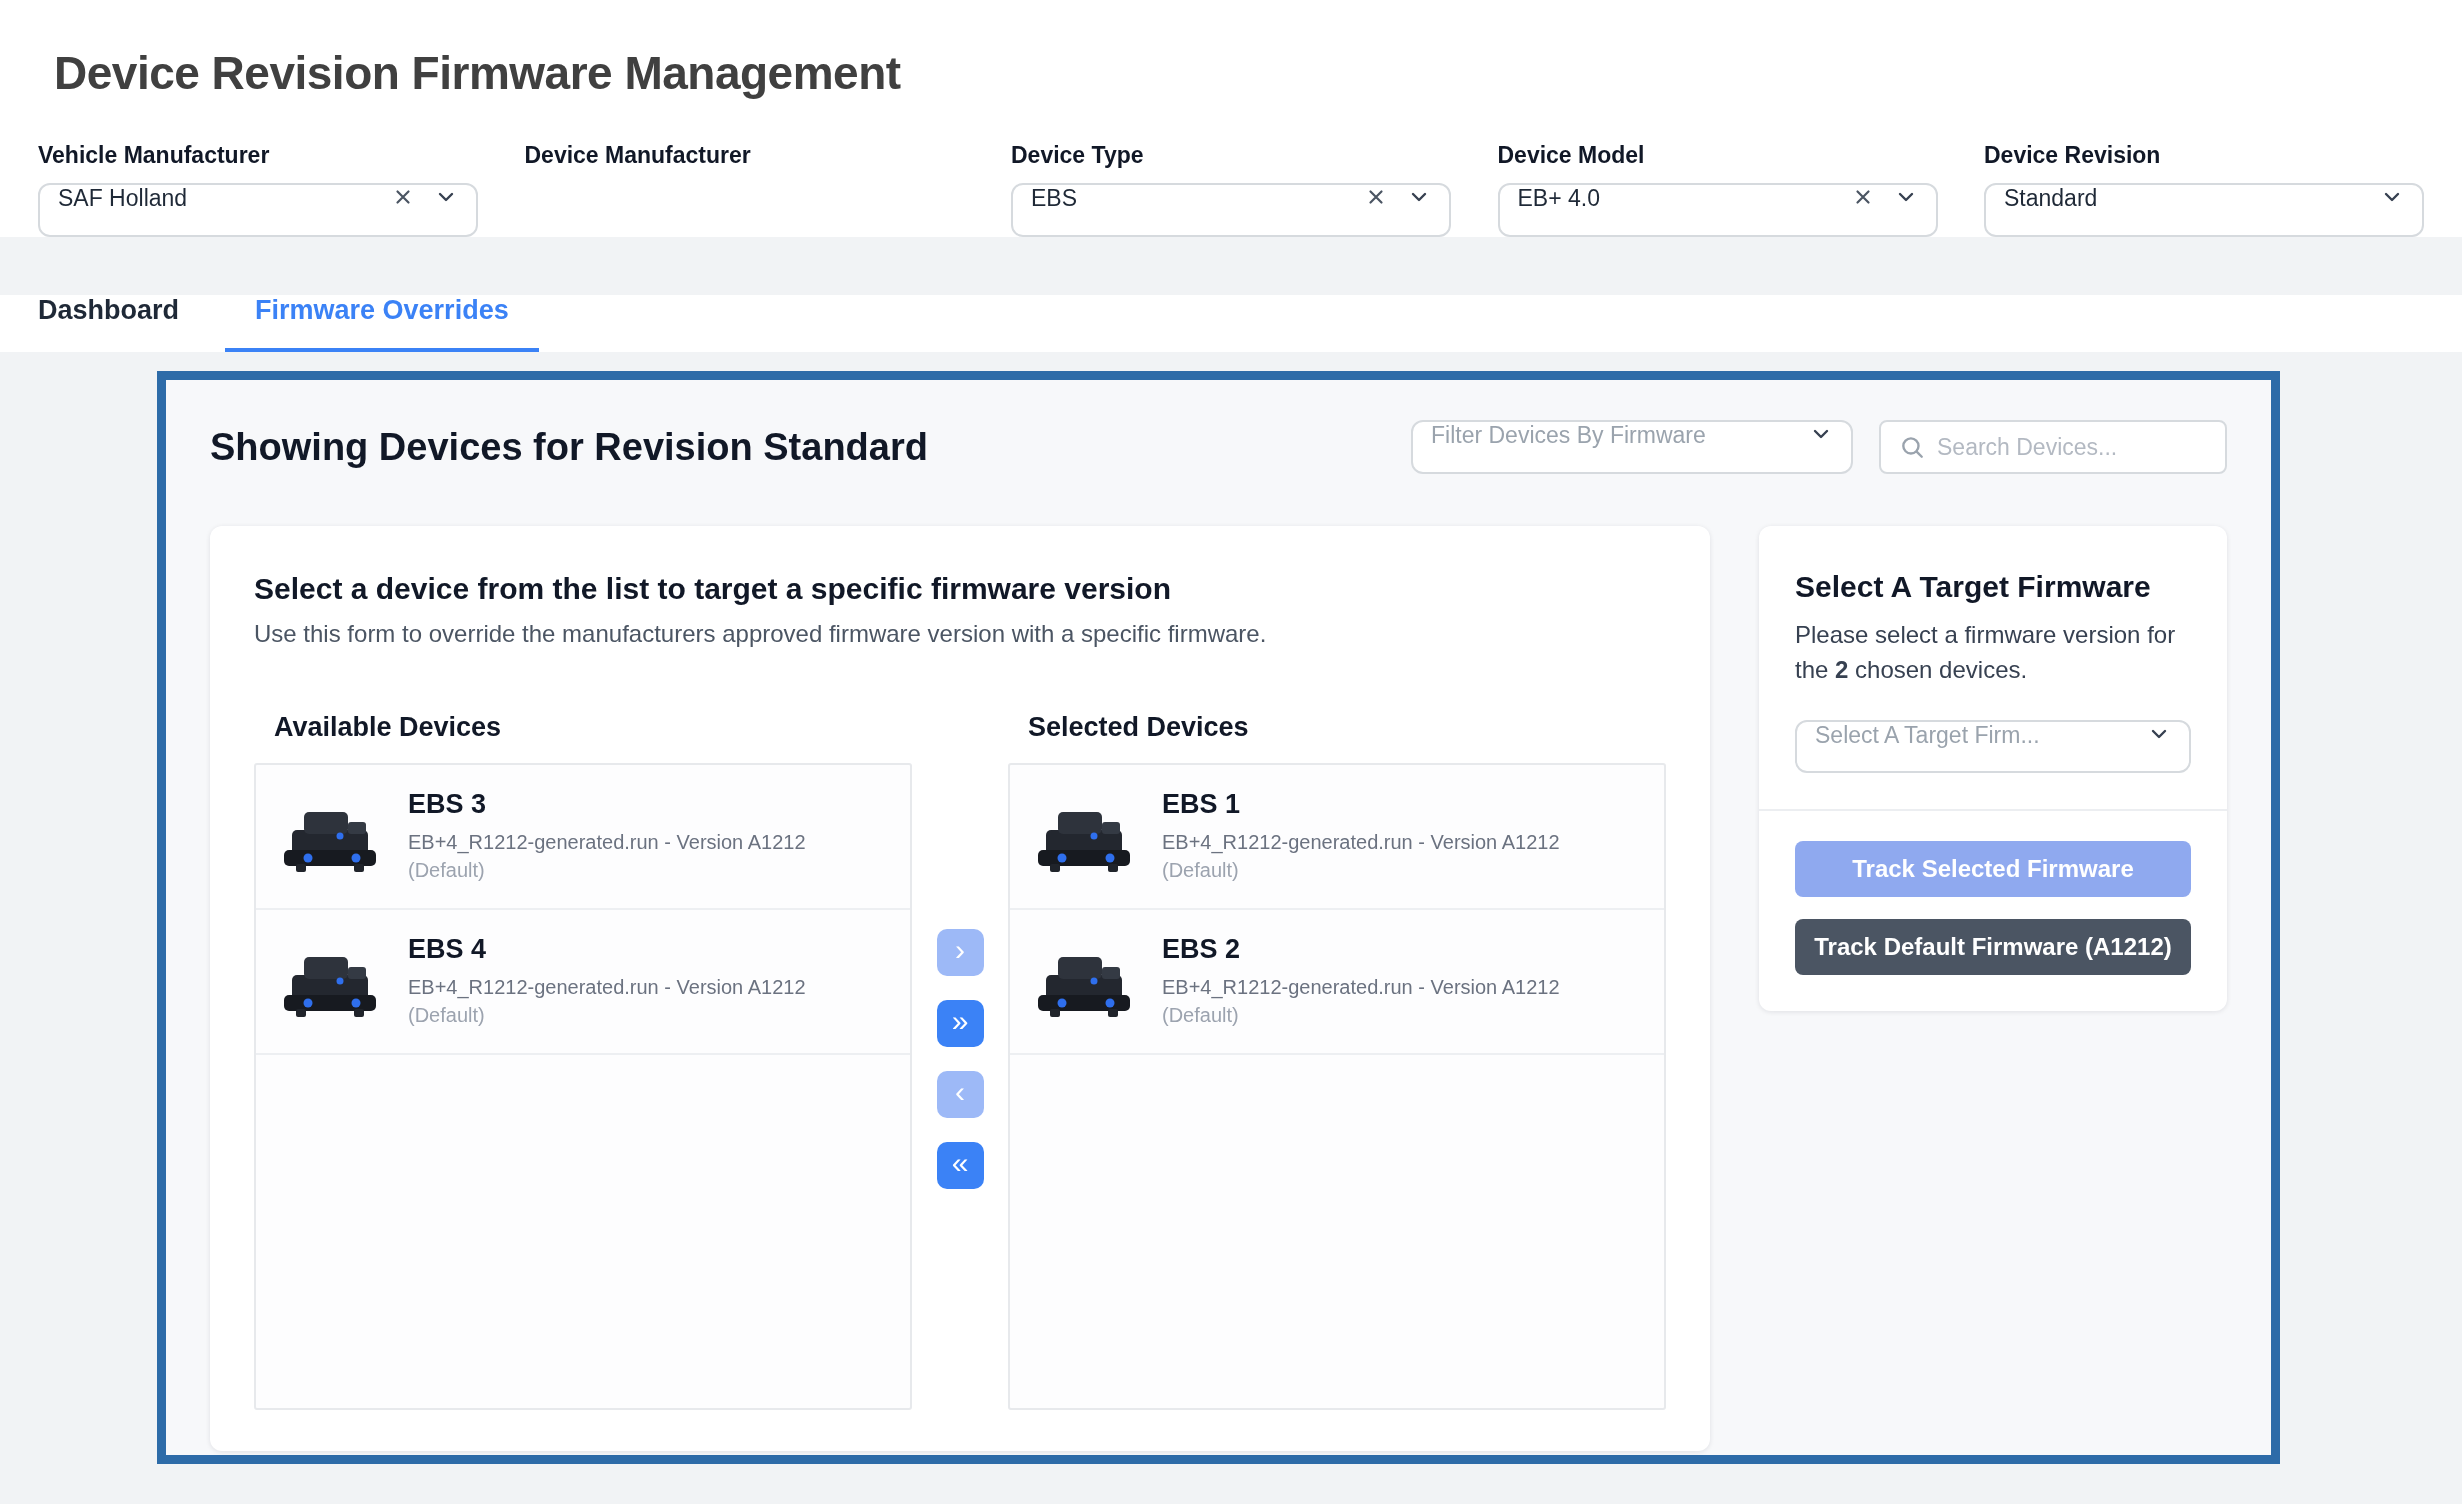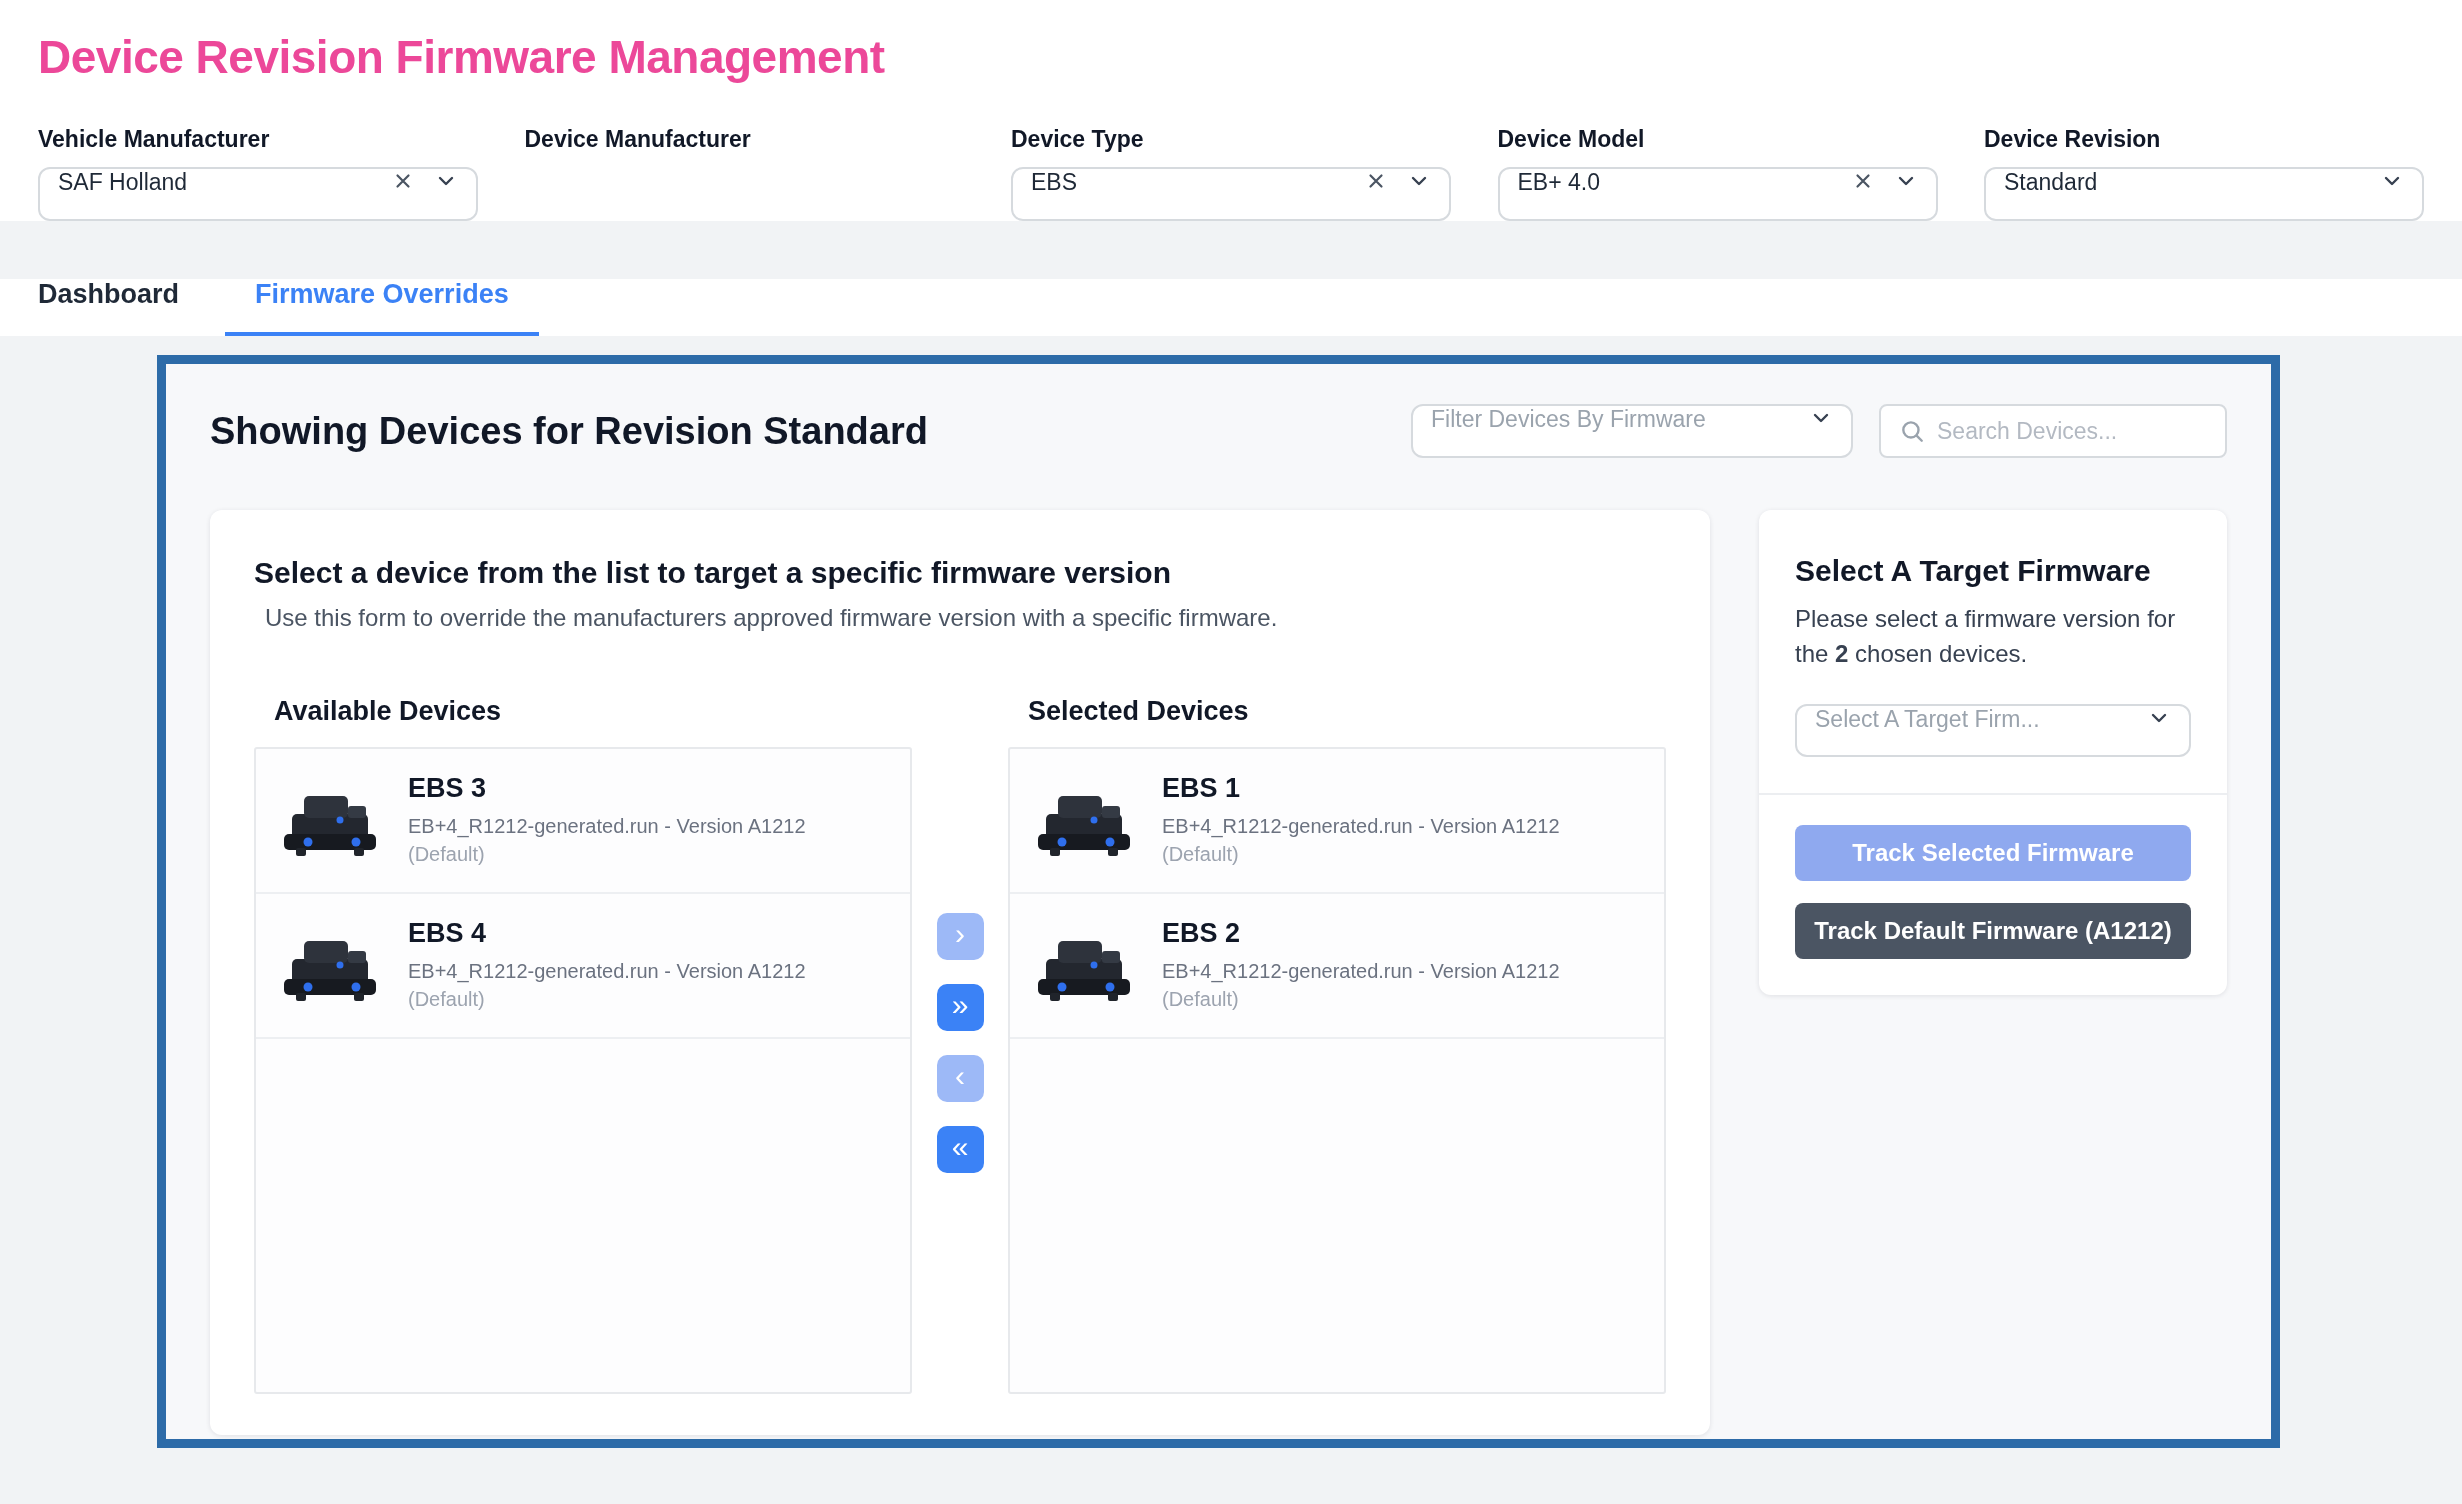--- a/index.html
+++ b/index.html
@@ -7,21 +7,21 @@
   body {
     width: 2462px;
     min-height: 1504px;
     font-family: "Liberation Sans", sans-serif;
     color: #111827;
     background: #f1f3f5;
     display: flex;
     flex-direction: column;
   }
   .header { background: #fff; padding: 30px 38px 0; flex: none; }
-  .page-title { font-size: 46px; font-weight: 700; margin: 0; letter-spacing: -0.5px; color: #ec4899; }
+  .page-title { font-size: 46px; font-weight: 700; margin: 16px; letter-spacing: -0.5px; color: #404040; }
 
   .filters { display: flex; justify-content: space-between; margin-top: 42px; }
   .filter { width: 440px; }
   .filter-label { font-size: 23px; font-weight: 700; margin-bottom: 14px; color: #111827; }
   .select {
     height: 54px; border: 2px solid #d6dade; border-radius: 12px; background: #fff;
     display: flex; align-items: flex-start; padding: 0 18px; font-size: 23px; color: #1f2937;
     cursor: pointer;
   }
   .select-value { flex: 1; white-space: nowrap; overflow: hidden; }
@@ -56,21 +56,21 @@
     border: none; outline: none; background: transparent; width: 100%;
     font-size: 23px; color: #374151; font-family: "Liberation Sans", sans-serif;
   }
   .search-box input::placeholder { color: #b3b9c2; }
 
   .cards { display: flex; justify-content: space-between; align-items: flex-start; margin: 52px 44px 0; }
   .card { background: #fff; border-radius: 12px; box-shadow: 0 1px 5px rgba(16,24,40,0.10); }
 
   .transfer-card { width: 1500px; height: 925px; padding: 46px 44px 0; }
   .transfer-title { font-size: 30px; font-weight: 600; margin: 0; color: #111827; }
-  .transfer-subtitle { font-size: 24px; color: #4b5563; margin: 14px 11px 0; }
+  .transfer-subtitle { font-size: 24px; color: #4b5563; margin: 14px 0 0; }
   .columns { display: flex; margin-top: 64px; }
   .col { width: 658px; flex: none; }
   .col-header { font-size: 27px; font-weight: 700; margin: 0 0 20px 20px; color: #111827; }
   .list-box { border: 2px solid #e7e9ec; background: #fdfdfe; height: 647px; border-radius: 3px; overflow: hidden; }
   .device-item { display: flex; align-items: center; gap: 26px; padding: 24px 22px; border-bottom: 2px solid #edeff2; cursor: pointer; }
   .device-thumb { width: 104px; height: 82px; flex: none; }
   .device-name { font-size: 27px; font-weight: 700; color: #111827; }
   .device-desc { font-size: 20px; color: #6b7280; margin-top: 8px; line-height: 1.4; }
   .device-default { color: #9ca3af; display: block; }
 

